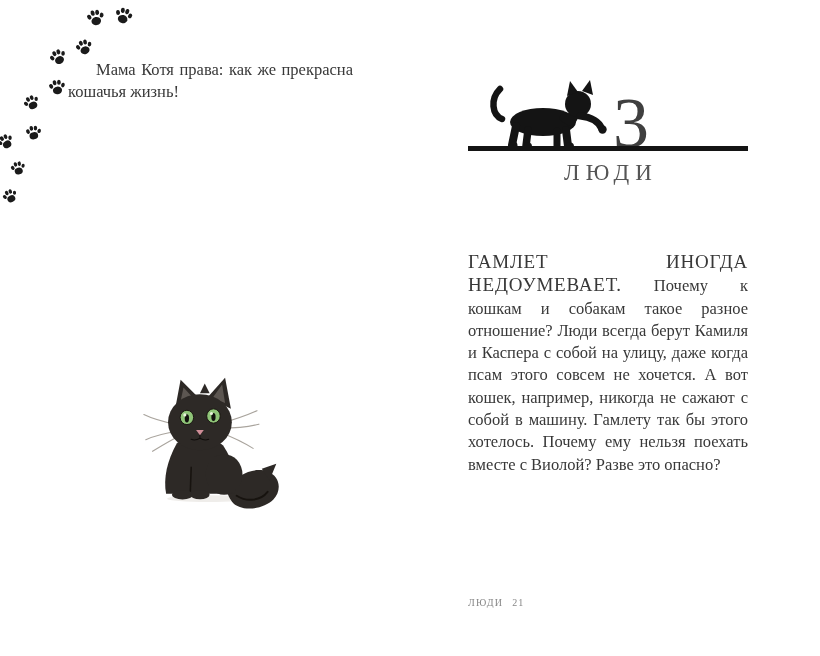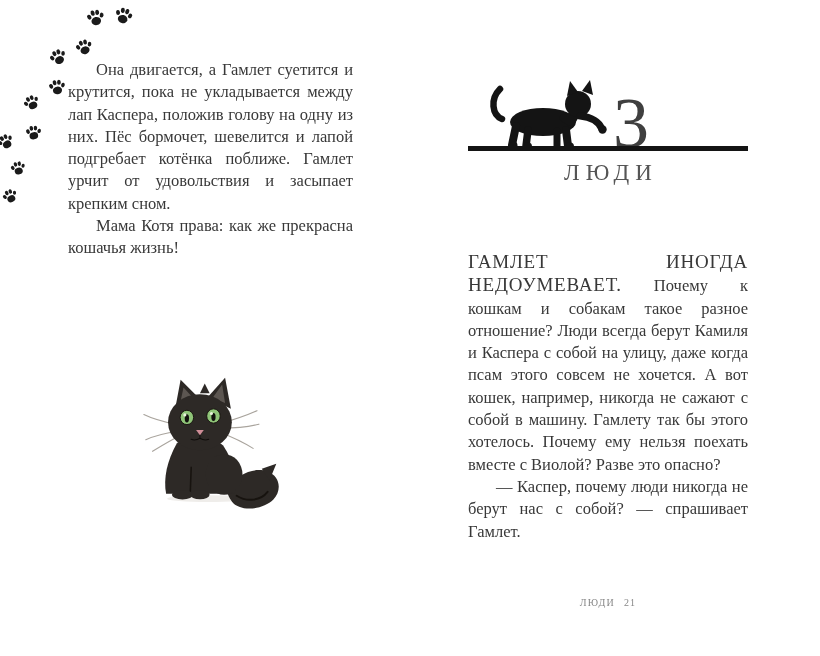--- a/index.html
+++ b/index.html
@@ -28,21 +28,21 @@
     line-height:64px; font-size:72px; color:#3f3f3f; text-align:center;
   }
   .chapter-rule { position:absolute; left:468px; top:146px; width:280px; height:5px; background:#141414; }
   .chapter-title {
     position:absolute; left:468px; top:160px; width:280px; text-align:center;
     font-size:23px; letter-spacing:6px; text-indent:6px; color:#555555;
   }
   
   .right-text { left:468px; top:251px; width:280px; }
   .running-footer {
-    position:absolute; left:468px; top:597px; width:280px; text-align:center;
+    position:absolute; left:468px; top:597px; width:280px; text-align:left;
     font-size:10px; letter-spacing:1.2px; color:#878787;
   }
   .running-footer .pagenum { margin-left:9px; }
 </style>
 </head>
 <body>
 
 <div class="spread">
 
   <svg width="0" height="0" style="position:absolute" aria-hidden="true">
@@ -86,21 +86,20 @@
         </svg>
       <svg class="paw" style="left:10px; top:160px;width:16px;height:16px; transform:rotate(-14deg)">
           <use href="#pawprint"></use>
         </svg>
       <svg class="paw" style="left:2px;  top:188px;width:16px;height:16px; transform:rotate(-26deg)">
           <use href="#pawprint"></use>
         </svg>
     </div>
 
     <div class="text-block left-text">
-      <p>Она двигается, а Гамлет суетится и крутится, пока не укладывается между лап Каспера, положив голову на одну из них. Пёс бормочет, шевелится и лапой подгребает котёнка поближе. Гамлет урчит от удовольствия и засыпает крепким сном.</p>
       <p>Мама Котя права: как же прекрасна кошачья жизнь!</p>
     </div>
 
     <svg class="kitten-svg" viewBox="0 0 150 150">
 
       <ellipse cx="70" cy="131" rx="42" ry="3.5" fill="#efedea"></ellipse>
 
       <g stroke="#a9a49d" stroke-width="1.2" fill="none" stroke-linecap="round">
         <path d="M40,55 C26,52 14,49 4,44"></path>
         <path d="M40,61 C27,63 15,66 6,70"></path>
@@ -163,21 +162,20 @@
           <circle cx="115.5" cy="42.5" r="4.2" stroke="none"></circle>
         </g>
       </svg>
       <div class="chapter-number">3</div>
       <div class="chapter-rule"></div>
       <div class="chapter-title">ЛЮДИ</div>
     </div>
 
     <div class="text-block right-text">
       <p class="no-indent"><span class="lead">ГАМЛЕТ ИНОГДА НЕДОУМЕВАЕТ.</span><span> Почему к кошкам и собакам такое разное отношение? Люди всегда берут Камиля и Каспера с собой на улицу, даже когда псам этого совсем не хочется. А вот кошек, например, никогда не сажают с собой в машину. Гамлету так бы этого хотелось. Почему ему нельзя поехать вместе с Виолой? Разве это опасно?</span></p>
-      <p>— Каспер, почему люди никогда не берут нас с собой? — спрашивает Гамлет.</p>
     </div>
 
     <div class="running-footer">
       <span>ЛЮДИ</span><span class="pagenum">21</span>
     </div>
   </div>
 
 </div>
 
 </body></html>

